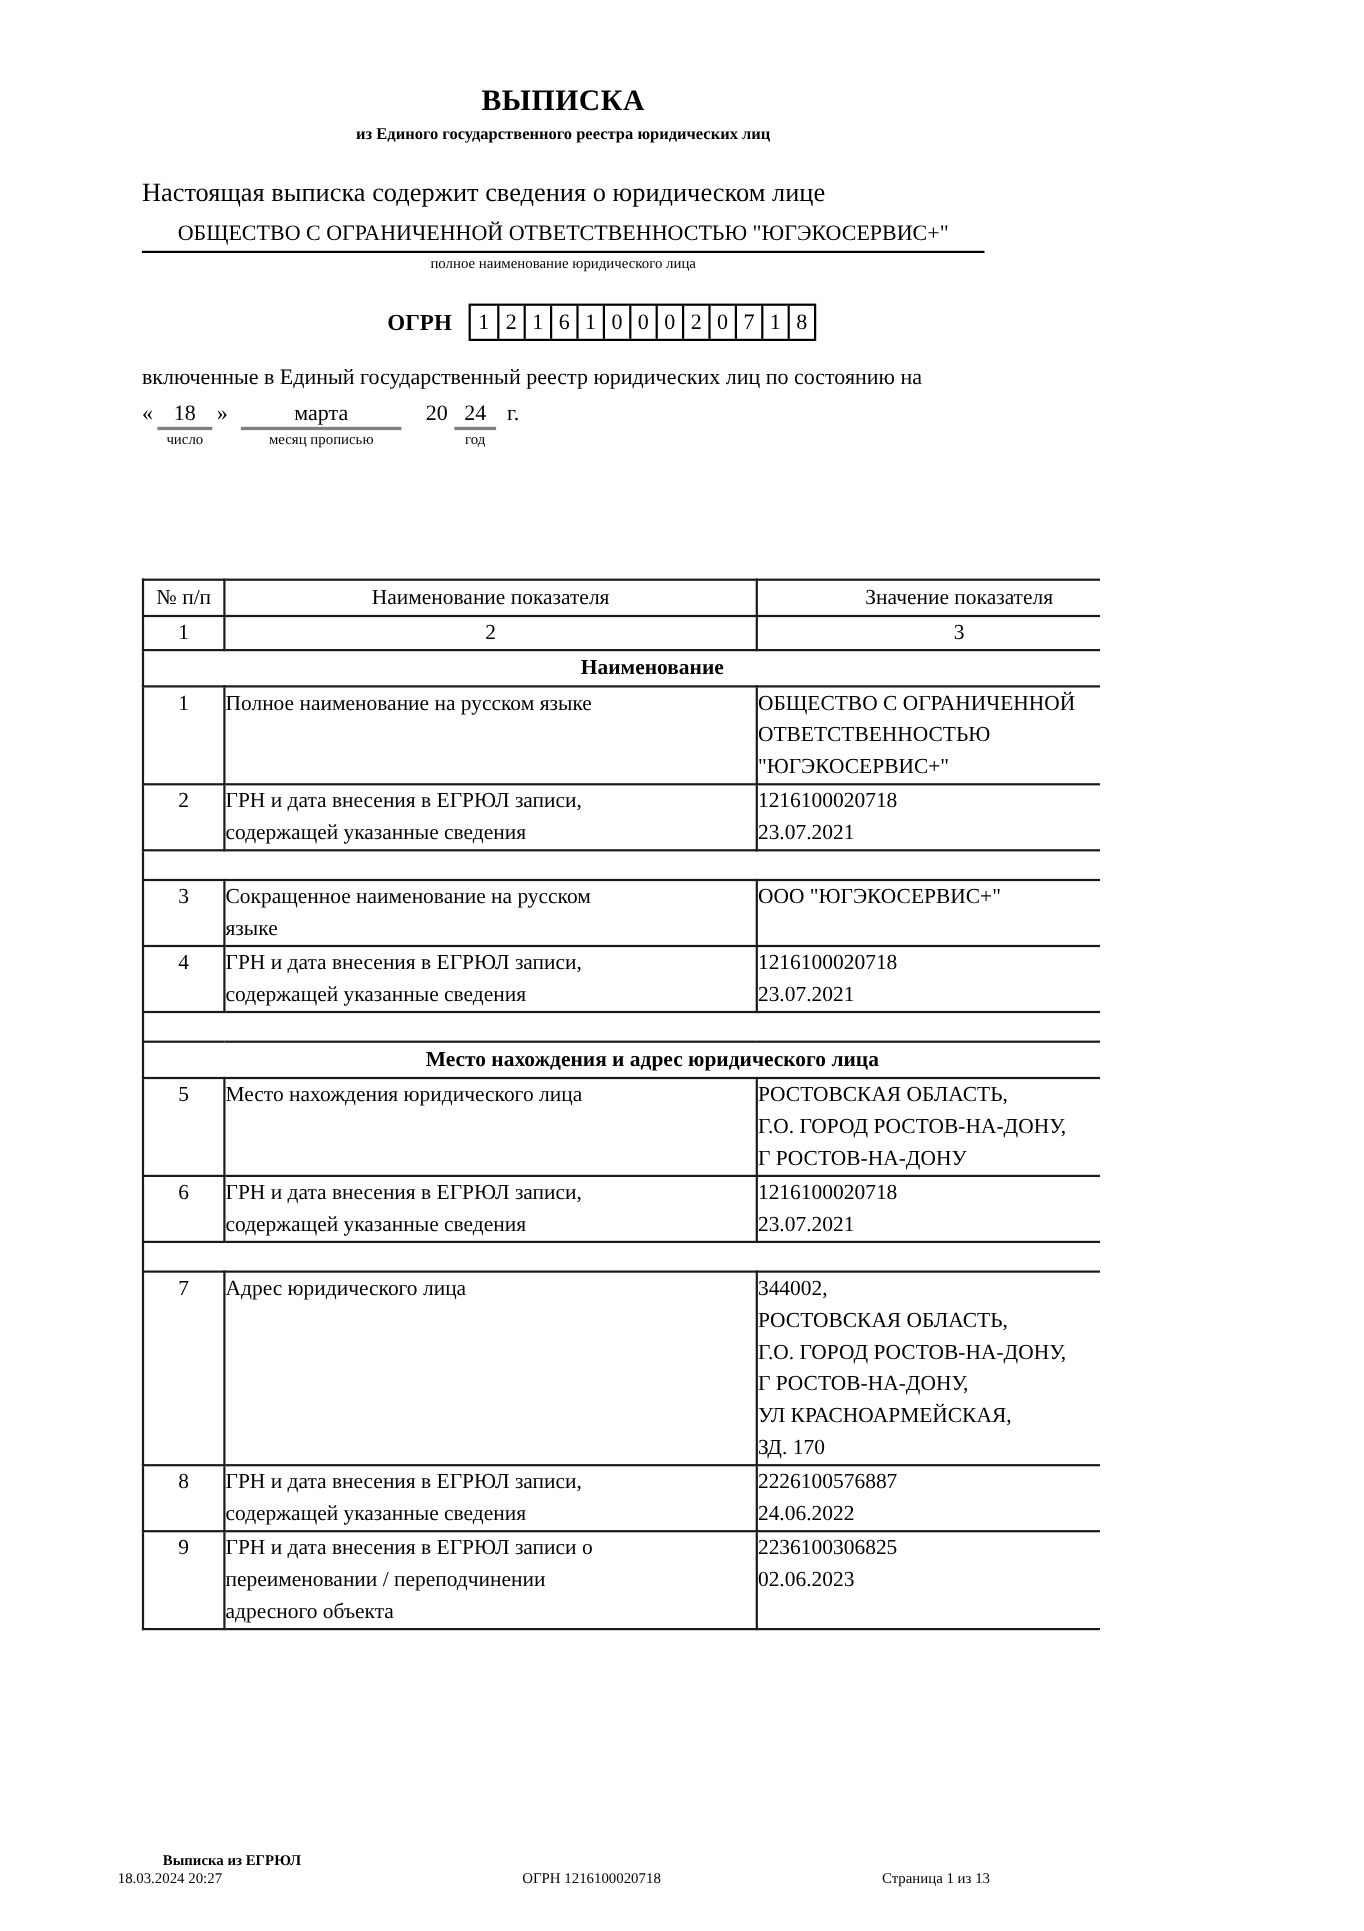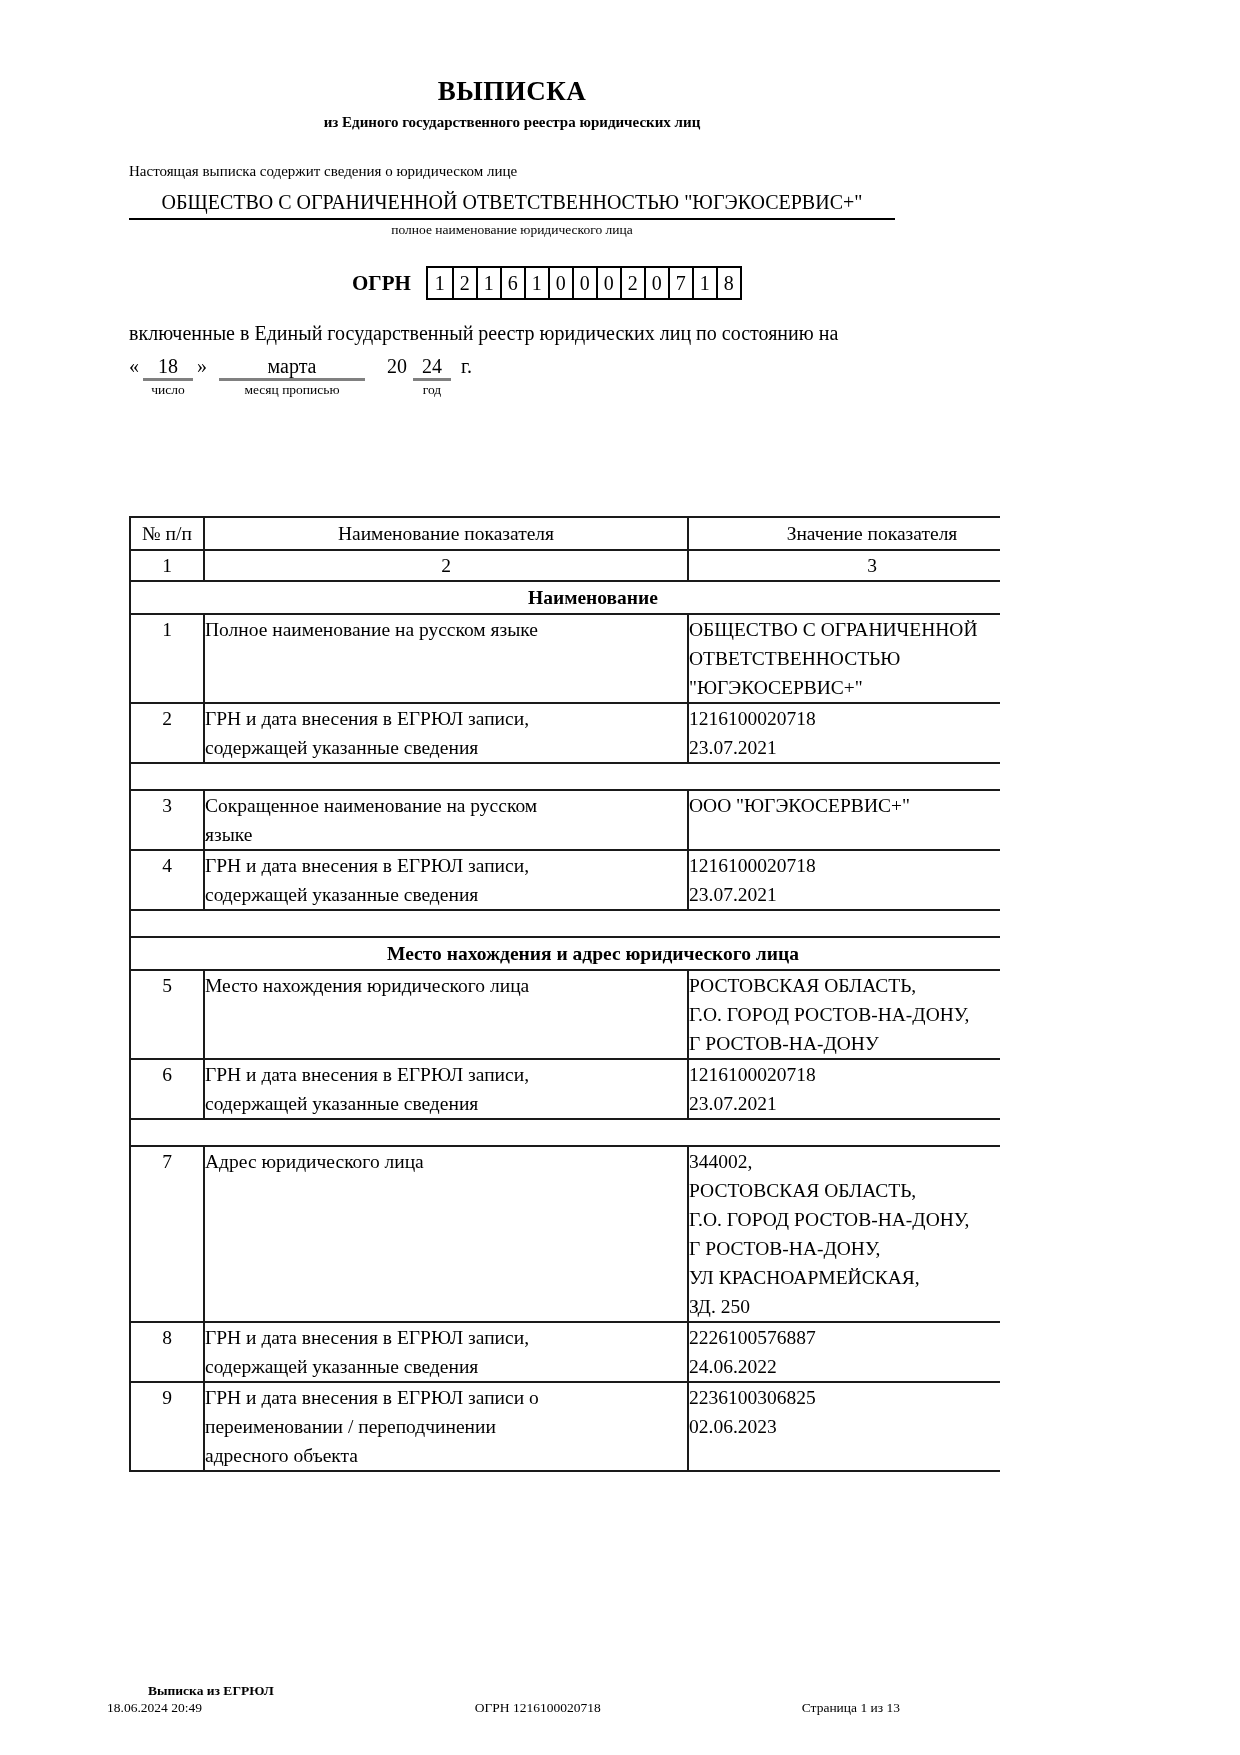--- a/index.html
+++ b/index.html
@@ -35,21 +35,21 @@
     border-bottom: 3px solid #808080;
   }
   .date-label { font-size: 13.5px; margin-top: 3px; padding-left: 10px; }
   .number-group { display: flex; align-items: flex-start; }
   .number-sign { margin-right: 18px; }
   .number-box {
     width: 196px; text-align: center; line-height: 26px;
     border-bottom: 3px solid #808080; padding-bottom: 1px;
   }
 
-  .intro-statement { margin-top: 32px; font-size: 15px; }
+  .intro-statement { margin-top: 32px; font-size: 24px; }
   .company-block {
     margin-top: 11px; text-align: center; font-size: 20px;
     border-bottom: 2px solid #000; padding-bottom: 4px;
   }
   .company-label { text-align: center; font-size: 13.5px; margin-top: 2px; }
 
   .ogrn-row { margin-top: 28px; margin-left: 223px; display: flex; align-items: center; }
   .ogrn-label { font-size: 21px; font-weight: bold; margin-right: 15px; }
   .ogrn-boxes { display: flex; border: 2px solid #000; }
   .ogrn-cell {
@@ -231,21 +231,21 @@
           <td colspan="3"></td>
         </tr>
         <tr>
           <td class="num-cell">7</td>
           <td class="name-cell">Адрес юридического лица</td>
           <td class="value-cell">344002,
 РОСТОВСКАЯ ОБЛАСТЬ,
 Г.О. ГОРОД РОСТОВ-НА-ДОНУ,
 Г РОСТОВ-НА-ДОНУ,
 УЛ КРАСНОАРМЕЙСКАЯ,
-ЗД. 250</td>
+ЗД. 170</td>
         </tr>
         <tr>
           <td class="num-cell">8</td>
           <td class="name-cell">ГРН и дата внесения в ЕГРЮЛ записи,
 содержащей указанные сведения</td>
           <td class="value-cell">2226100576887
 24.06.2022</td>
         </tr>
         <tr>
           <td class="num-cell">9</td>
@@ -256,18 +256,18 @@
 02.06.2023</td>
         </tr>
       </tbody>
     </table>
 
   </div>
 
   <div class="footer">
     <div>
       <div class="footer-doc-type">Выписка из ЕГРЮЛ</div>
-      <div>18.06.2024 20:49</div>
+      <div>18.03.2024 20:27</div>
     </div>
     <div>ОГРН 1216100020718</div>
     <div>Страница 1 из 13</div>
   </div>
 </div>
 
 </body></html>

